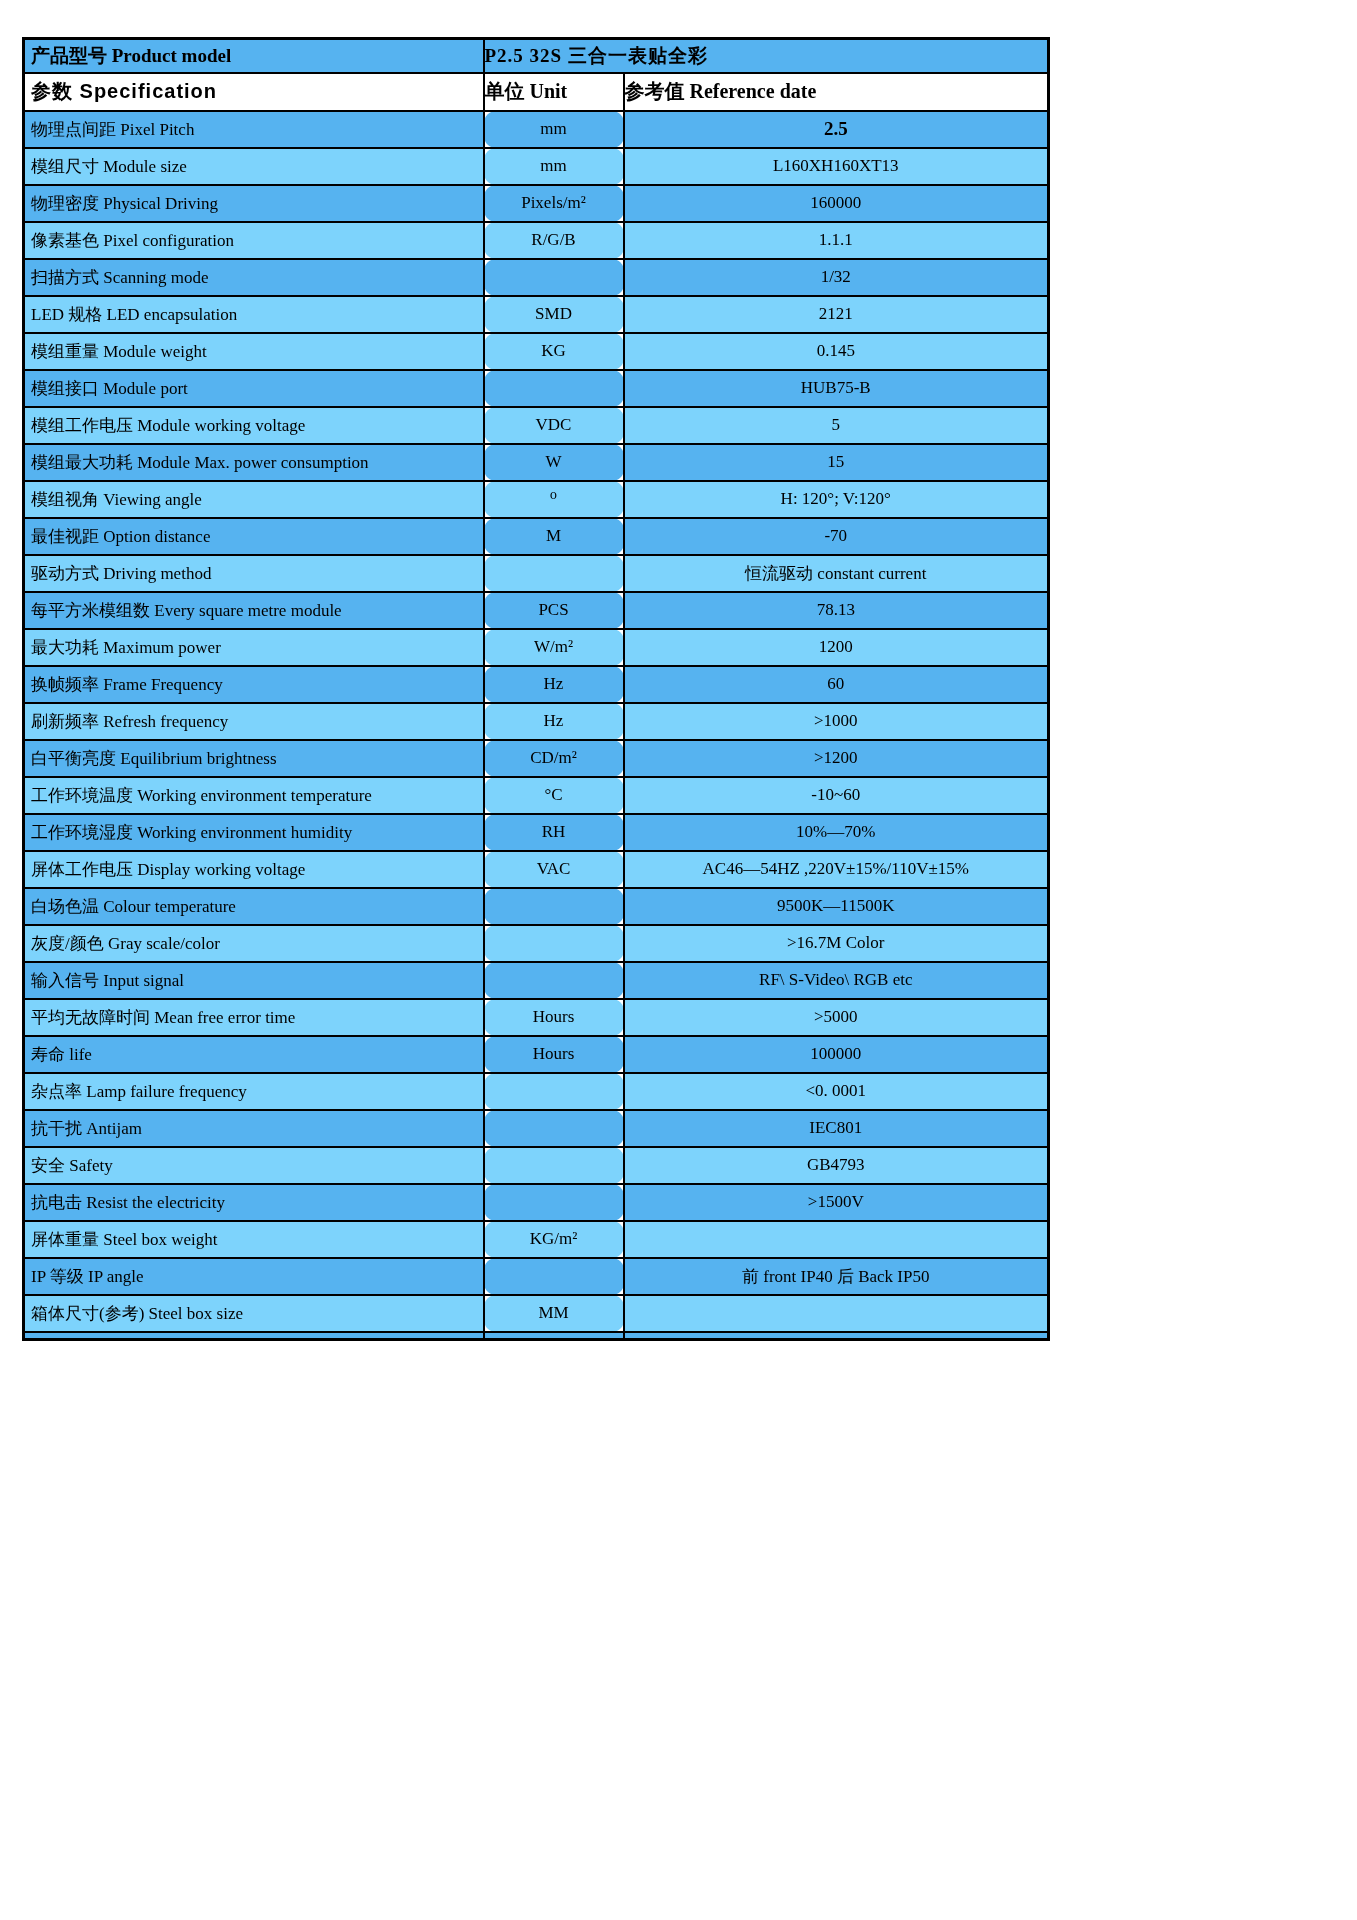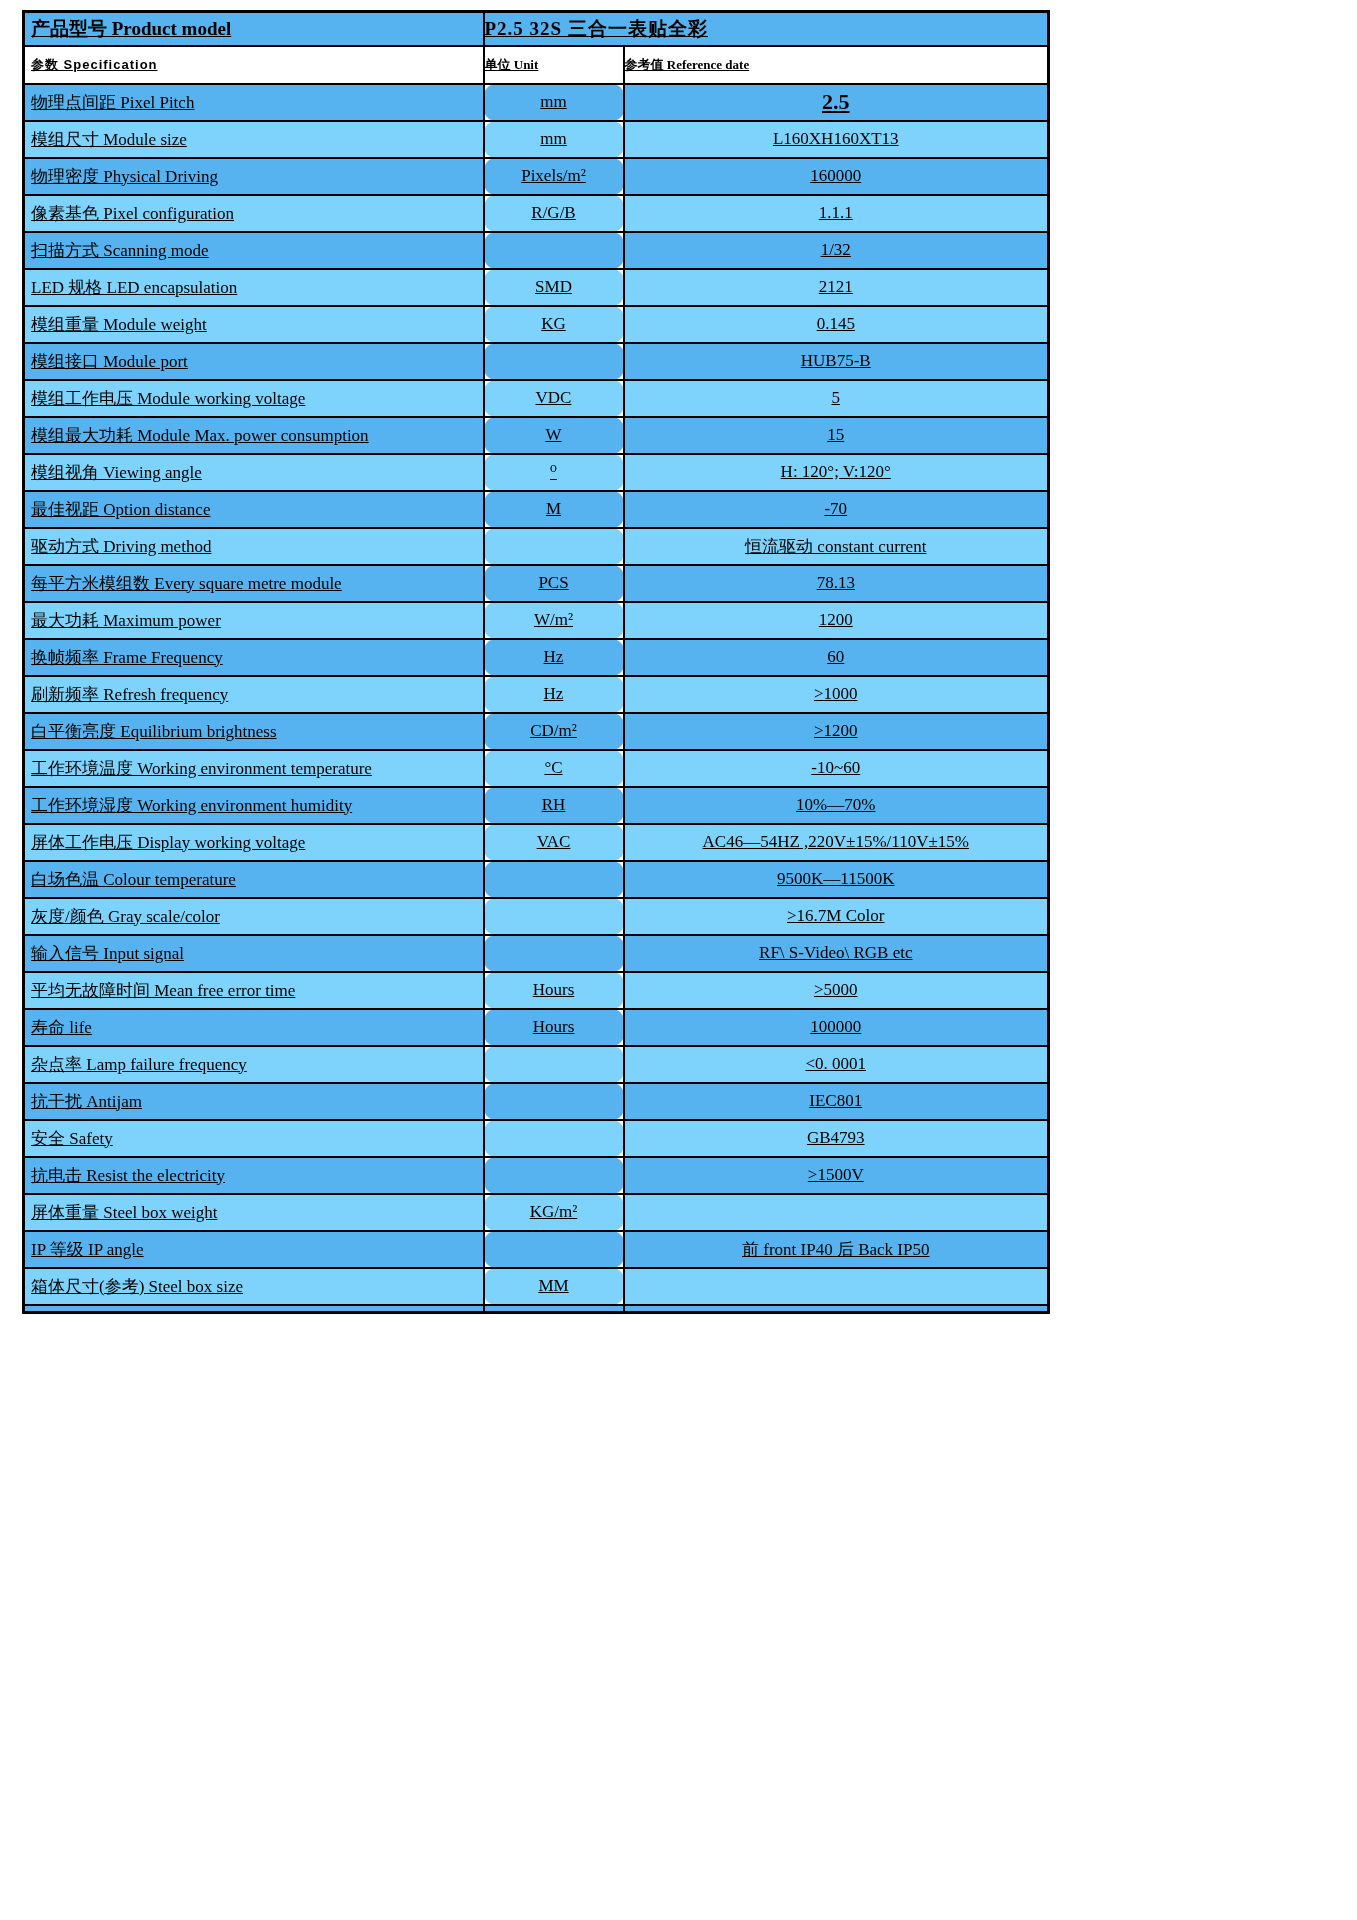--- a/index.html
+++ b/index.html
@@ -7,22 +7,21 @@
   body {
     width: 1357px;
     height: 1920px;
     position: relative;
     font-family: "Liberation Serif", "DejaVu Serif", serif;
     color: #000000;
   }
   .page {
     position: absolute;
     left: 22px;
-    top: 10px;
-    text-decoration: underline;
+    top: 37px;
   }
   table.spec-table {
     border-collapse: collapse;
     table-layout: fixed;
     width: 1025px;
     border: 3px solid #000;
   }
   th, td {
     border: 2px solid #000;
     overflow: hidden;
@@ -32,34 +31,34 @@
   col.c-unit { width: 140px; }
   col.c-ref  { width: 425px; }
 
   tr.blue  { background: #56b3f0; }
   tr.white { background: #7dd3fc; }
 
   .title-row th { height: 34px; font-size: 19px; font-weight: bold; }
   .title-label { text-align: left; padding-left: 6px; }
   .title-value { text-align: left; letter-spacing: 1px; }
 
-  .header-row th { height: 38px; font-size: 13px; font-weight: bold; background: #ffffff; }
+  .header-row th { height: 38px; font-size: 20px; font-weight: bold; background: #ffffff; }
   .header-spec {
     text-align: left;
     padding-left: 6px;
     font-family: "Liberation Sans", "DejaVu Sans", sans-serif;
     letter-spacing: 1px;
   }
   .header-unit, .header-ref { text-align: left; }
 
   tr.data-row td { height: 37px; font-size: 17px; }
   td.cell-spec { text-align: left; padding-left: 6px; }
   td.cell-unit { text-align: center; border-radius: 12px; }
   td.cell-value { text-align: center; }
-  td.cell-value.emph { font-weight: bold; font-size: 22px; }
+  td.cell-value.emph { font-weight: bold; font-size: 19px; }
 
   tr.footer-strip td { height: 8px; border-top: 2px solid #000; }
 </style>
 </head>
 <body>
 
 <div class="page">
   <table class="spec-table">
     <colgroup>
       <col class="c-spec">

